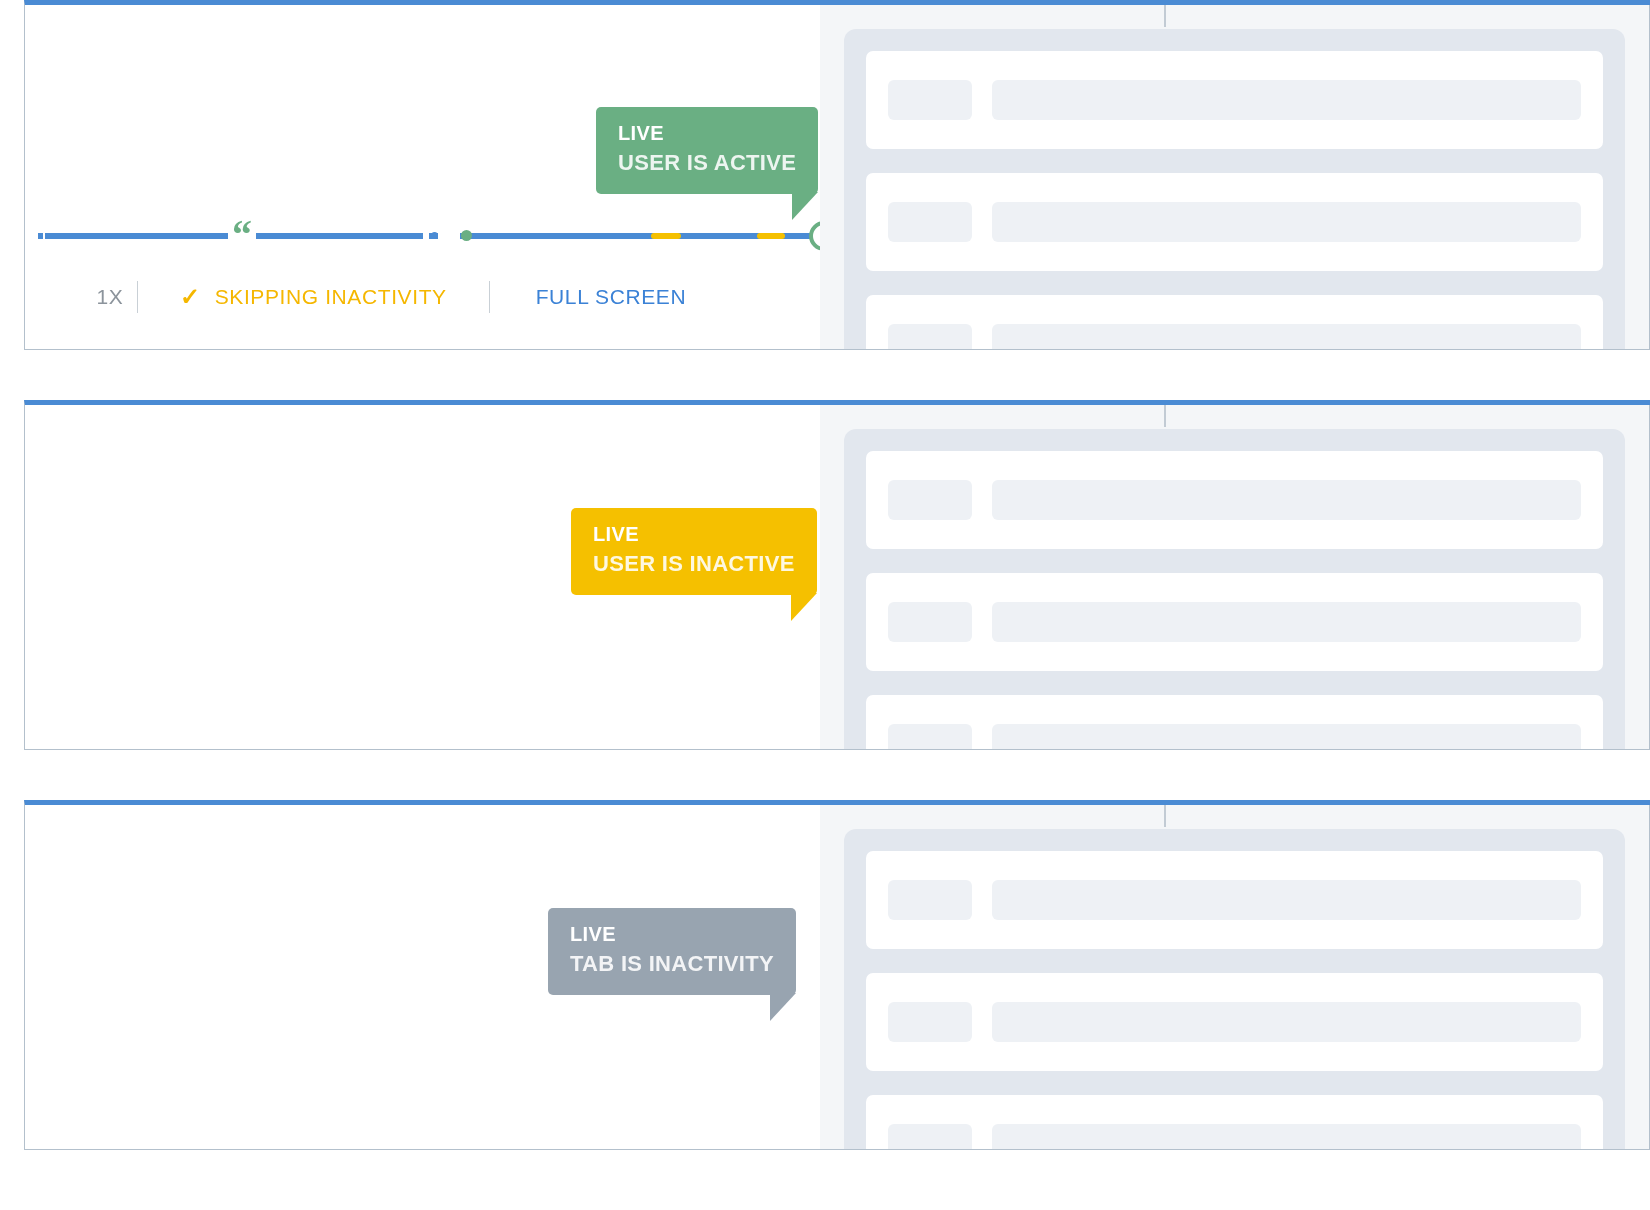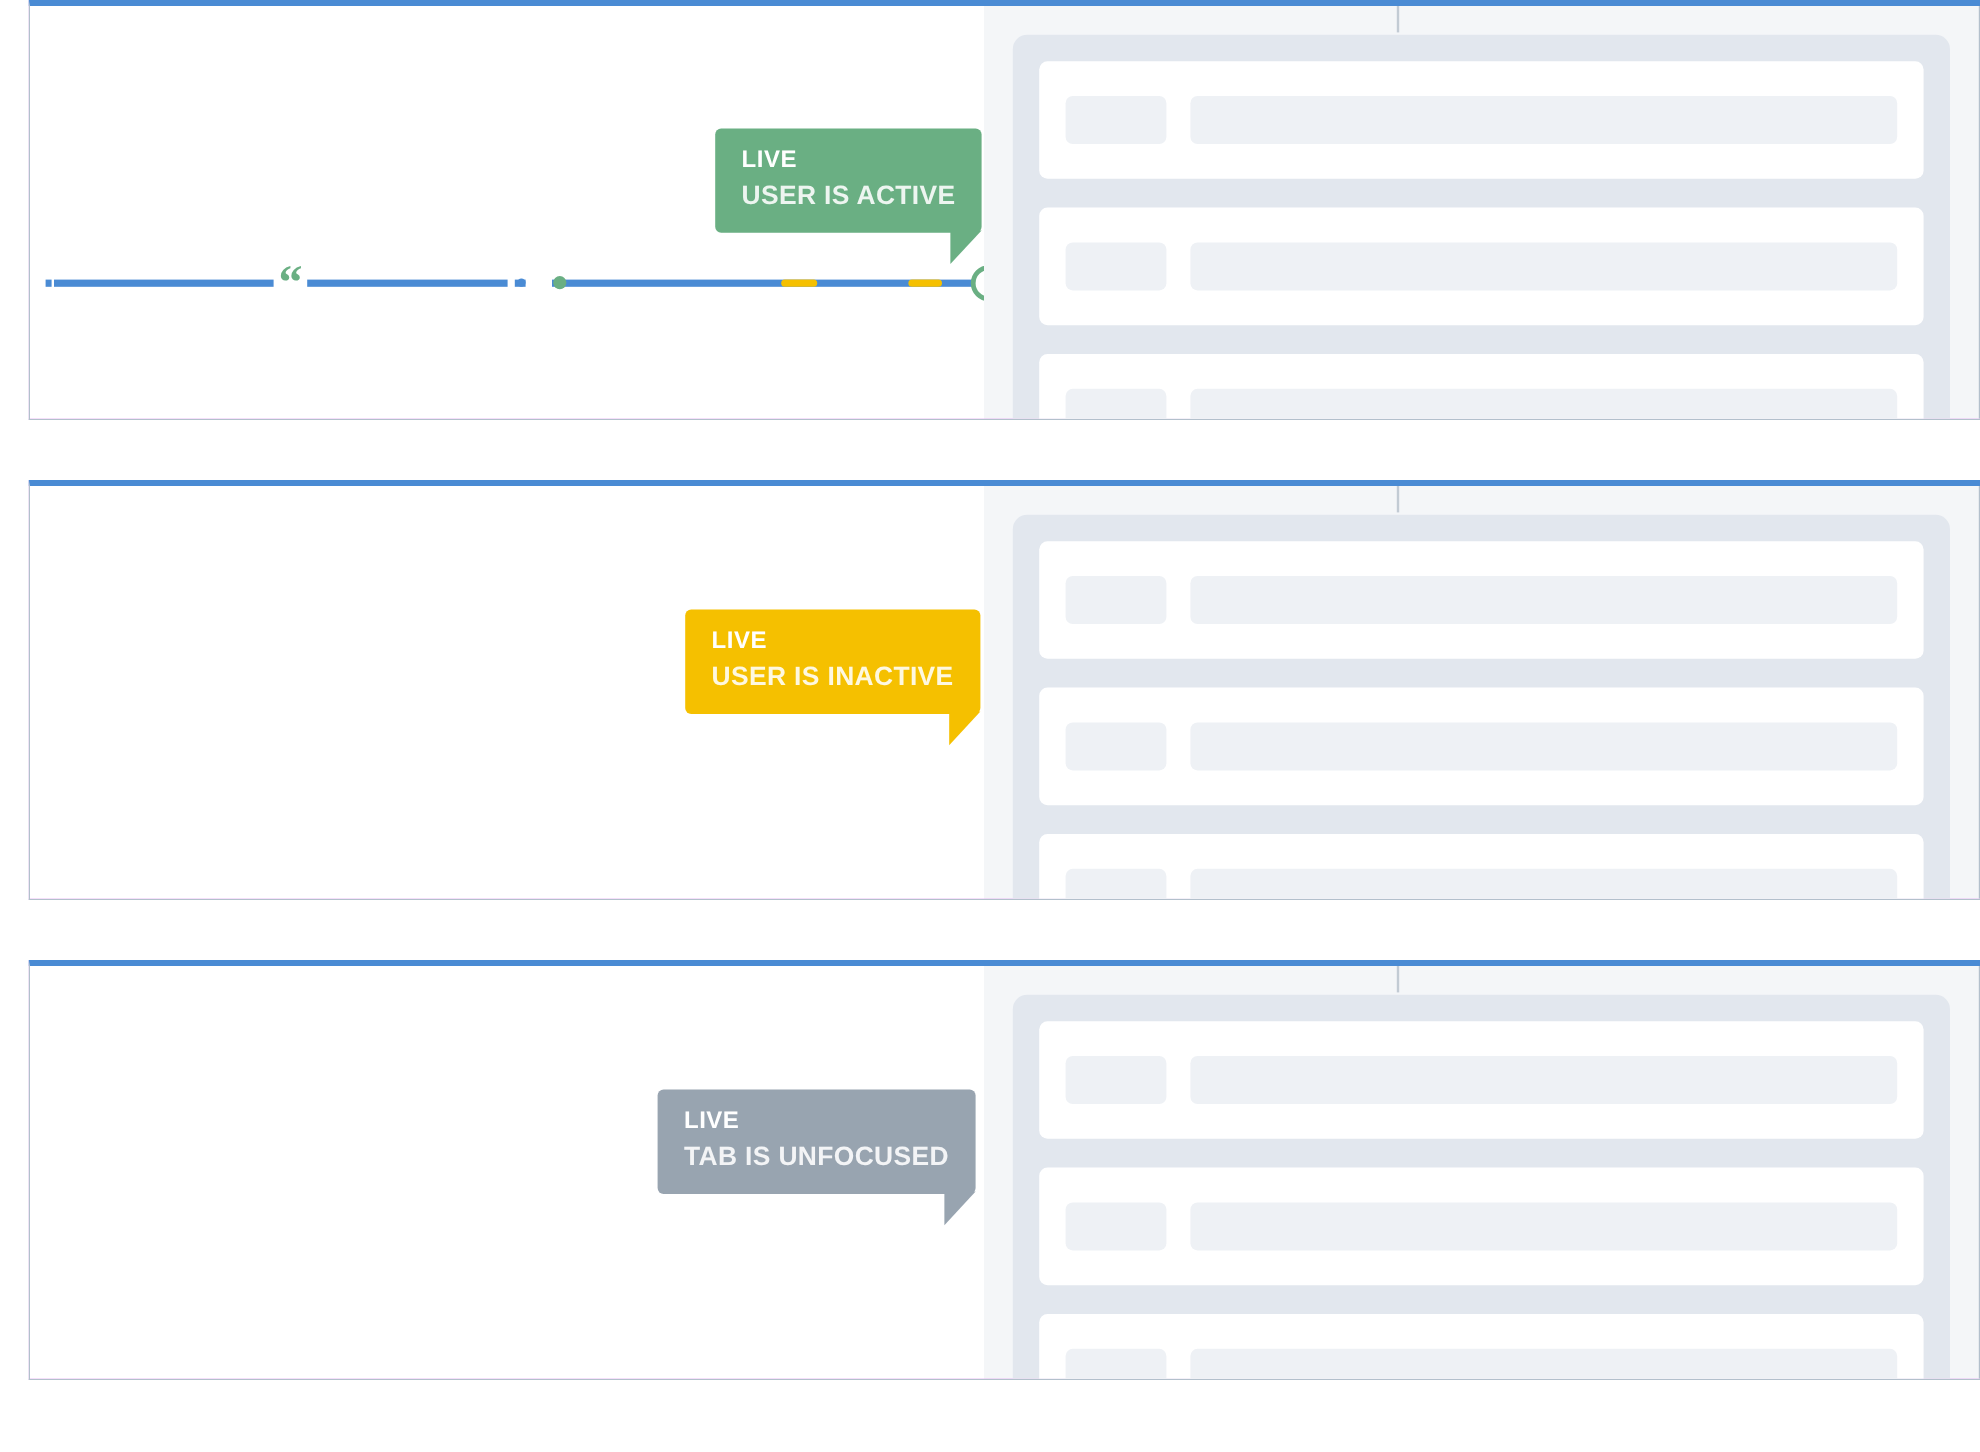--- a/index.html
+++ b/index.html
@@ -17,21 +17,21 @@
     width: 1650px;
     height: 1210px;
     background: #ffffff;
   }
 
   
   .panel {
     position: absolute;
     left: 24px;
     width: 1626px;
-    background: #f0abfc;
+    background: #0f172a;
     border-top: 5px solid #4a8bd4;
     border-left: 1px solid #b3c0cc;
     border-bottom: 1px solid #b3c0cc;
     overflow: hidden;
     display: flex;
   }
   .panel.p1 { top: 0px;    height: 350px; }
   .panel.p2 { top: 400px;  height: 350px; }
   .panel.p3 { top: 800px;  height: 350px; }
 
@@ -276,20 +276,30 @@
         <span class="tl-gap" style="left:398px;width:6px;"></span>
         <span class="tl-gap" style="left:413px;width:22px;"></span>
         <span class="tl-dot blue" style="left:406px;"></span>
         <span class="tl-dot green" style="left:436px;"></span>
         <span class="tl-seg-yellow" style="left:626px;width:30px;"></span>
         <span class="tl-seg-yellow" style="left:732px;width:28px;"></span>
         <span class="tl-quote" style="left:207px;">“</span>
         <span class="tl-handle hollow" style="left:784px;"></span>
       </div>
 
+      <div class="controls">
+        <span class="ctl-speed">1X</span>
+        <span class="ctl-sep"></span>
+        <span class="ctl-skip">
+          <span class="ctl-check">✓</span>
+          <span>SKIPPING INACTIVITY</span>
+        </span>
+        <span class="ctl-sep"></span>
+        <span class="ctl-full">FULL SCREEN</span>
+      </div>
     </div>
 
     <div class="skeleton">
       <span class="sk-divider"></span>
       <div class="sk-container">
         <div class="sk-card">
           <span class="sk-chip"></span>
           <span class="sk-bar"></span>
         </div>
         <div class="sk-card">
@@ -334,21 +344,21 @@
       </div>
     </div>
   </div>
 
   <div class="panel p3">
 
     <div class="player">
 
       <div class="bubble">
         <div class="live">LIVE</div>
-        <div class="state">TAB IS UNFOCUSED</div>
+        <div class="state">TAB IS INACTIVITY</div>
         <span class="tail"></span>
       </div>
 
     </div>
 
     <div class="skeleton">
       <span class="sk-divider"></span>
       <div class="sk-container">
         <div class="sk-card">
           <span class="sk-chip"></span>

